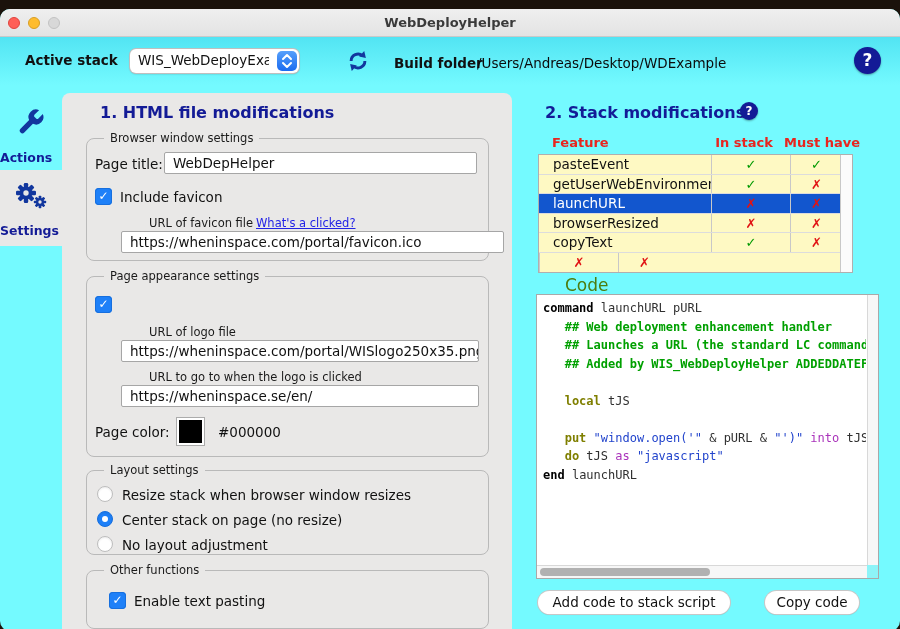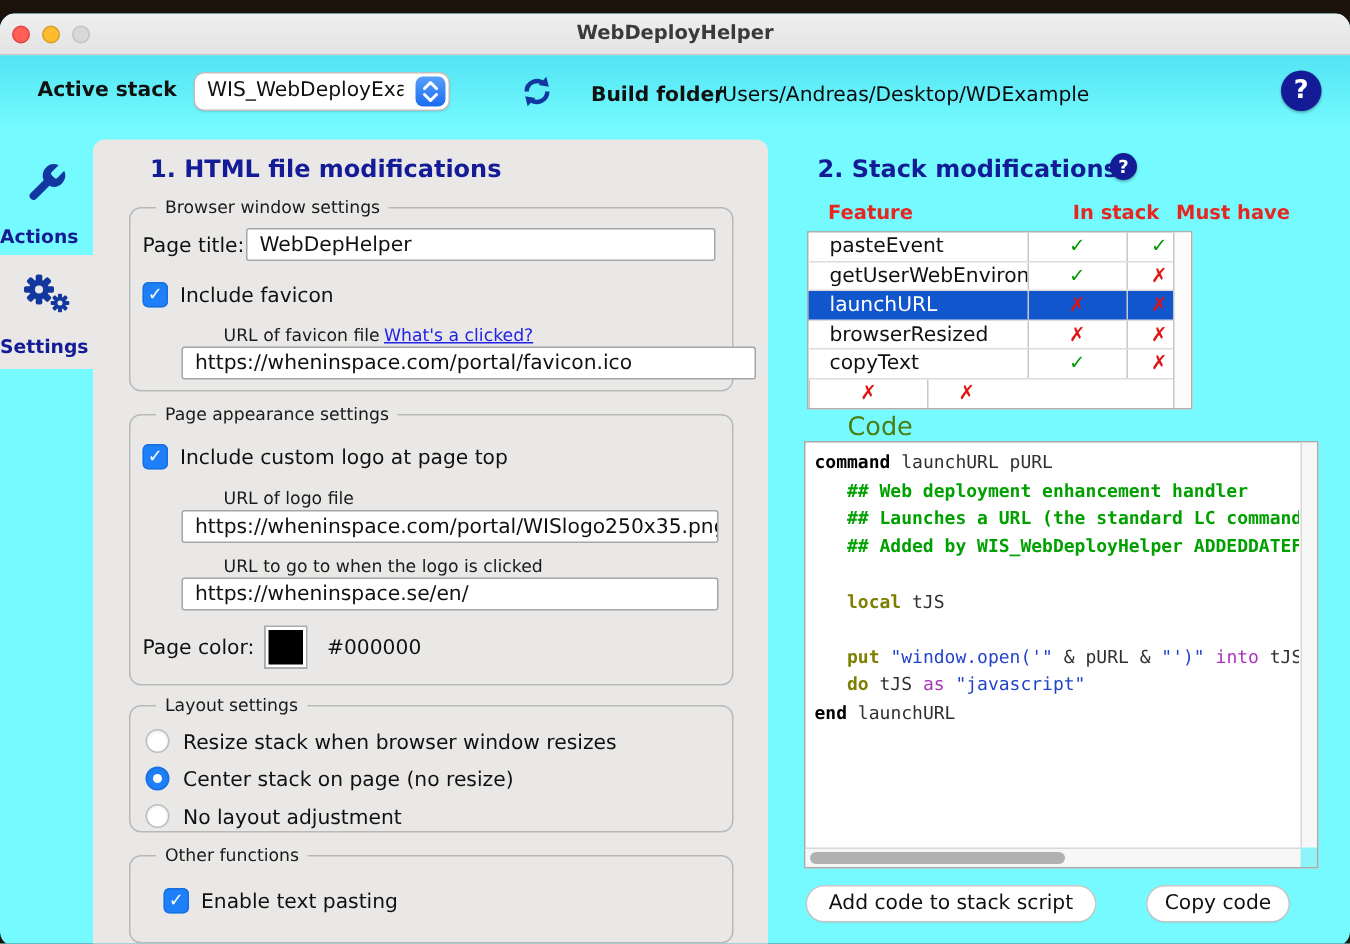--- a/index.html
+++ b/index.html
@@ -88,22 +88,22 @@
   .swatch { position:absolute; width:27px; height:27px; background:#000;
             border:2px solid #fff; outline:1px solid #ABABAB; }
 
   
   .thead-cell { position:absolute; top:50px; font-size:13px; font-weight:bold;
                 color:var(--header-red,#E8251F); }
   .th-feature { left:552px; }
   .th-instack { left:700px; width:88px; text-align:center; }
   .th-musthave { left:780px; width:84px; text-align:center; }
 
-  .ftable { position:absolute; left:538px; top:69px; width:257px; height:119px;
-            background:#ffffff; border:1px solid #AFAFAF; }
+  .ftable { position:absolute; left:538px; top:69px; width:315px; height:119px;
+            background:#fef9c3; border:1px solid #AFAFAF; }
   .trow { display:flex; height:19.5px; border-bottom:1px solid #DCDCDC; align-items:center; }
   .trow:last-child { border-bottom:none; }
   .trow.selected { background:var(--row-sel,#1256CE); }
   .trow.selected .tc-feature { color:#fff; }
   .tc-feature { width:172px; padding-left:14px; font-size:13.5px; color:#111;
                 white-space:nowrap; overflow:hidden; }
   .tc-mark { width:79px; text-align:center; font-size:13px; font-weight:bold;
              border-left:1px solid #C8C8C8; align-self:stretch; line-height:19.5px; }
   .tc-mark.m2 { width:52px; }
   .mark-yes { color:var(--check-green,#009900); }
@@ -223,21 +223,20 @@
       <div class="checkbox" style="left:8px; top:49px;">✓</div>
       <div class="ui-label" style="left:33px; top:50px;">Include favicon</div>
       <div class="small-label" style="left:62px; top:77px;">URL of favicon file</div>
       <div class="small-label link" style="left:169px; top:77px;">What's a clicked?</div>
       <div class="text-field" style="left:34px; top:92px; width:383px;">https://wheninspace.com/portal/favicon.ico</div>
     </div>
 
     <div class="groupbox fs2">
       <div class="legend">Page appearance settings</div>
       <div class="checkbox" style="left:8px; top:19px;">✓</div>
-      <div class="ui-label" style="left:33px; top:20px;">Include custom logo at page top</div>
       <div class="small-label" style="left:62px; top:48px;">URL of logo file</div>
       <div class="text-field" style="left:34px; top:63px; width:358px;">https://wheninspace.com/portal/WISlogo250x35.png</div>
       <div class="small-label" style="left:62px; top:93px;">URL to go to when the logo is clicked</div>
       <div class="text-field" style="left:34px; top:108px; width:358px;">https://wheninspace.se/en/</div>
       <div class="ui-label" style="left:8px; top:147px;">Page color:</div>
       <div class="swatch" style="left:90px; top:141px;"></div>
       <div class="ui-label" style="left:131px; top:147px;">#000000</div>
     </div>
 
     <div class="groupbox fs3">

